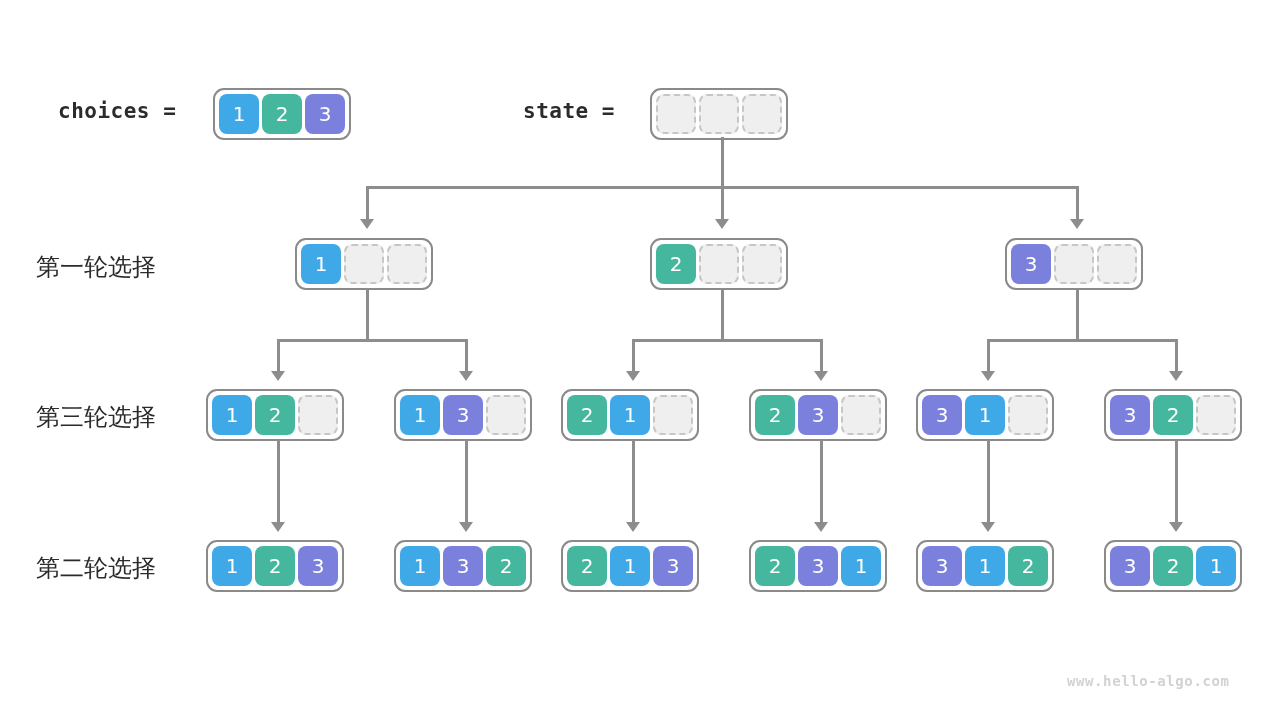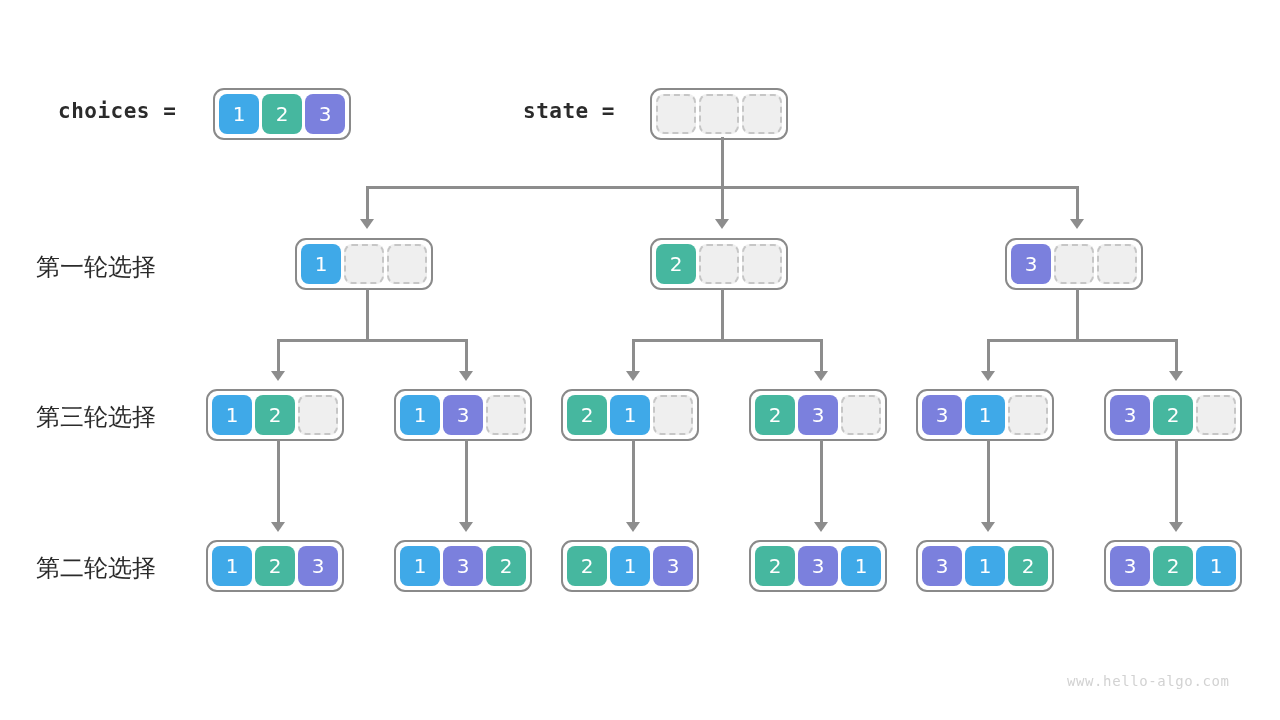--- a/index.html
+++ b/index.html
@@ -234,14 +234,14 @@
       <div class="cell" style="background: rgb(123, 128, 221);">3</div>
       <div class="cell" style="background: rgb(63, 169, 232);">1</div>
       <div class="cell" style="background: rgb(70, 183, 159);">2</div>
     </div>
   <div class="array" id="r3n5" style="left:1104px; top:540px;">
       <div class="cell" style="background: rgb(123, 128, 221);">3</div>
       <div class="cell" style="background: rgb(70, 183, 159);">2</div>
       <div class="cell" style="background: rgb(63, 169, 232);">1</div>
     </div>
 
-  <div class="watermark" style="left:1067px; top:673px;">www.hello-algo.com</div>
+  <div class="watermark" style="left:1067px; top:673px;font-weight:bold;">www.hello-algo.com</div>
 </div>
 
 </body></html>

